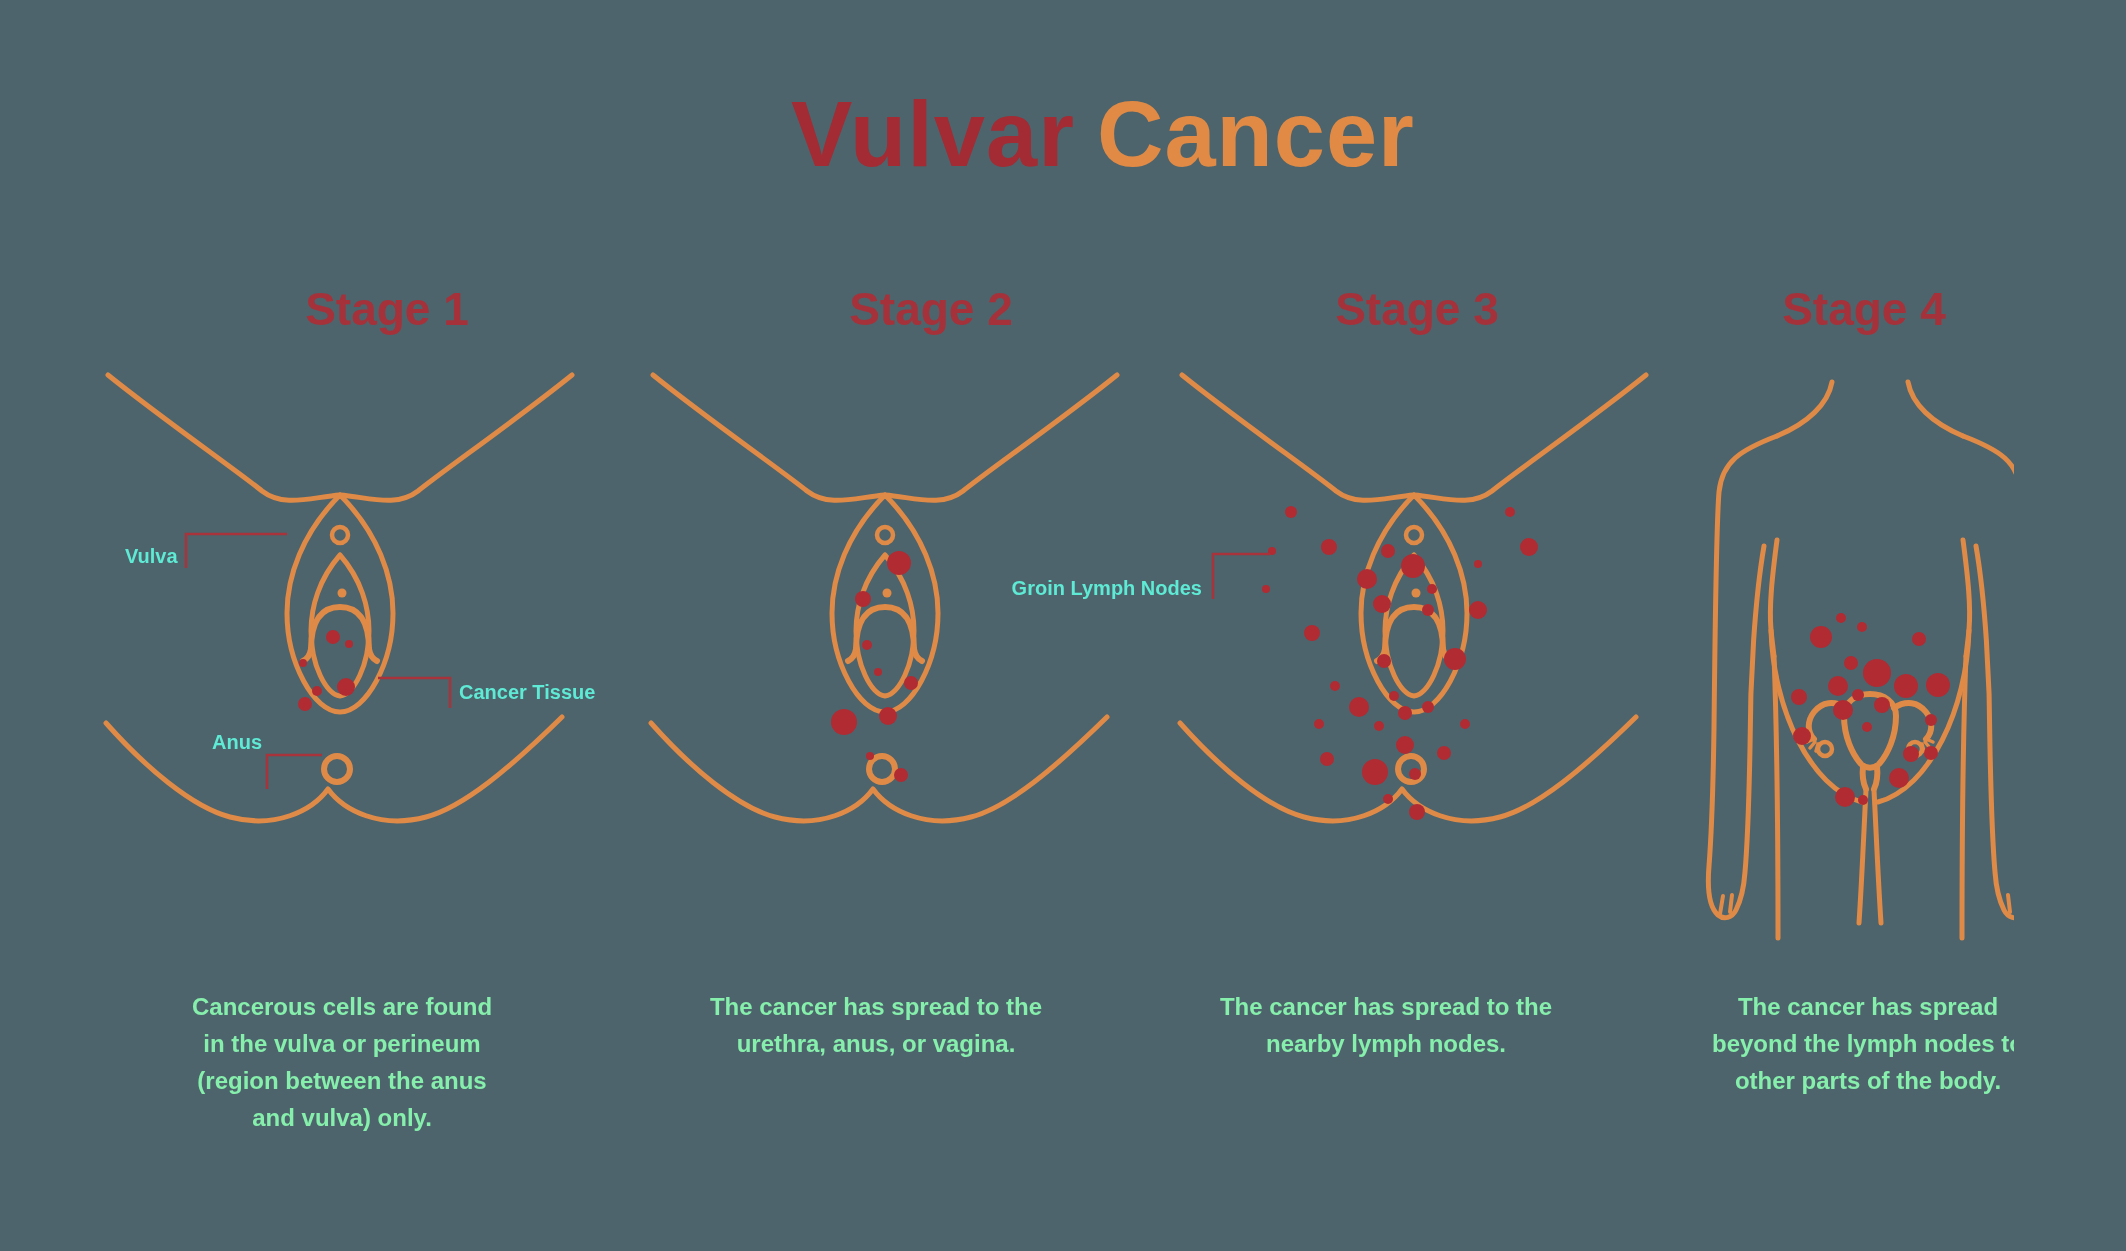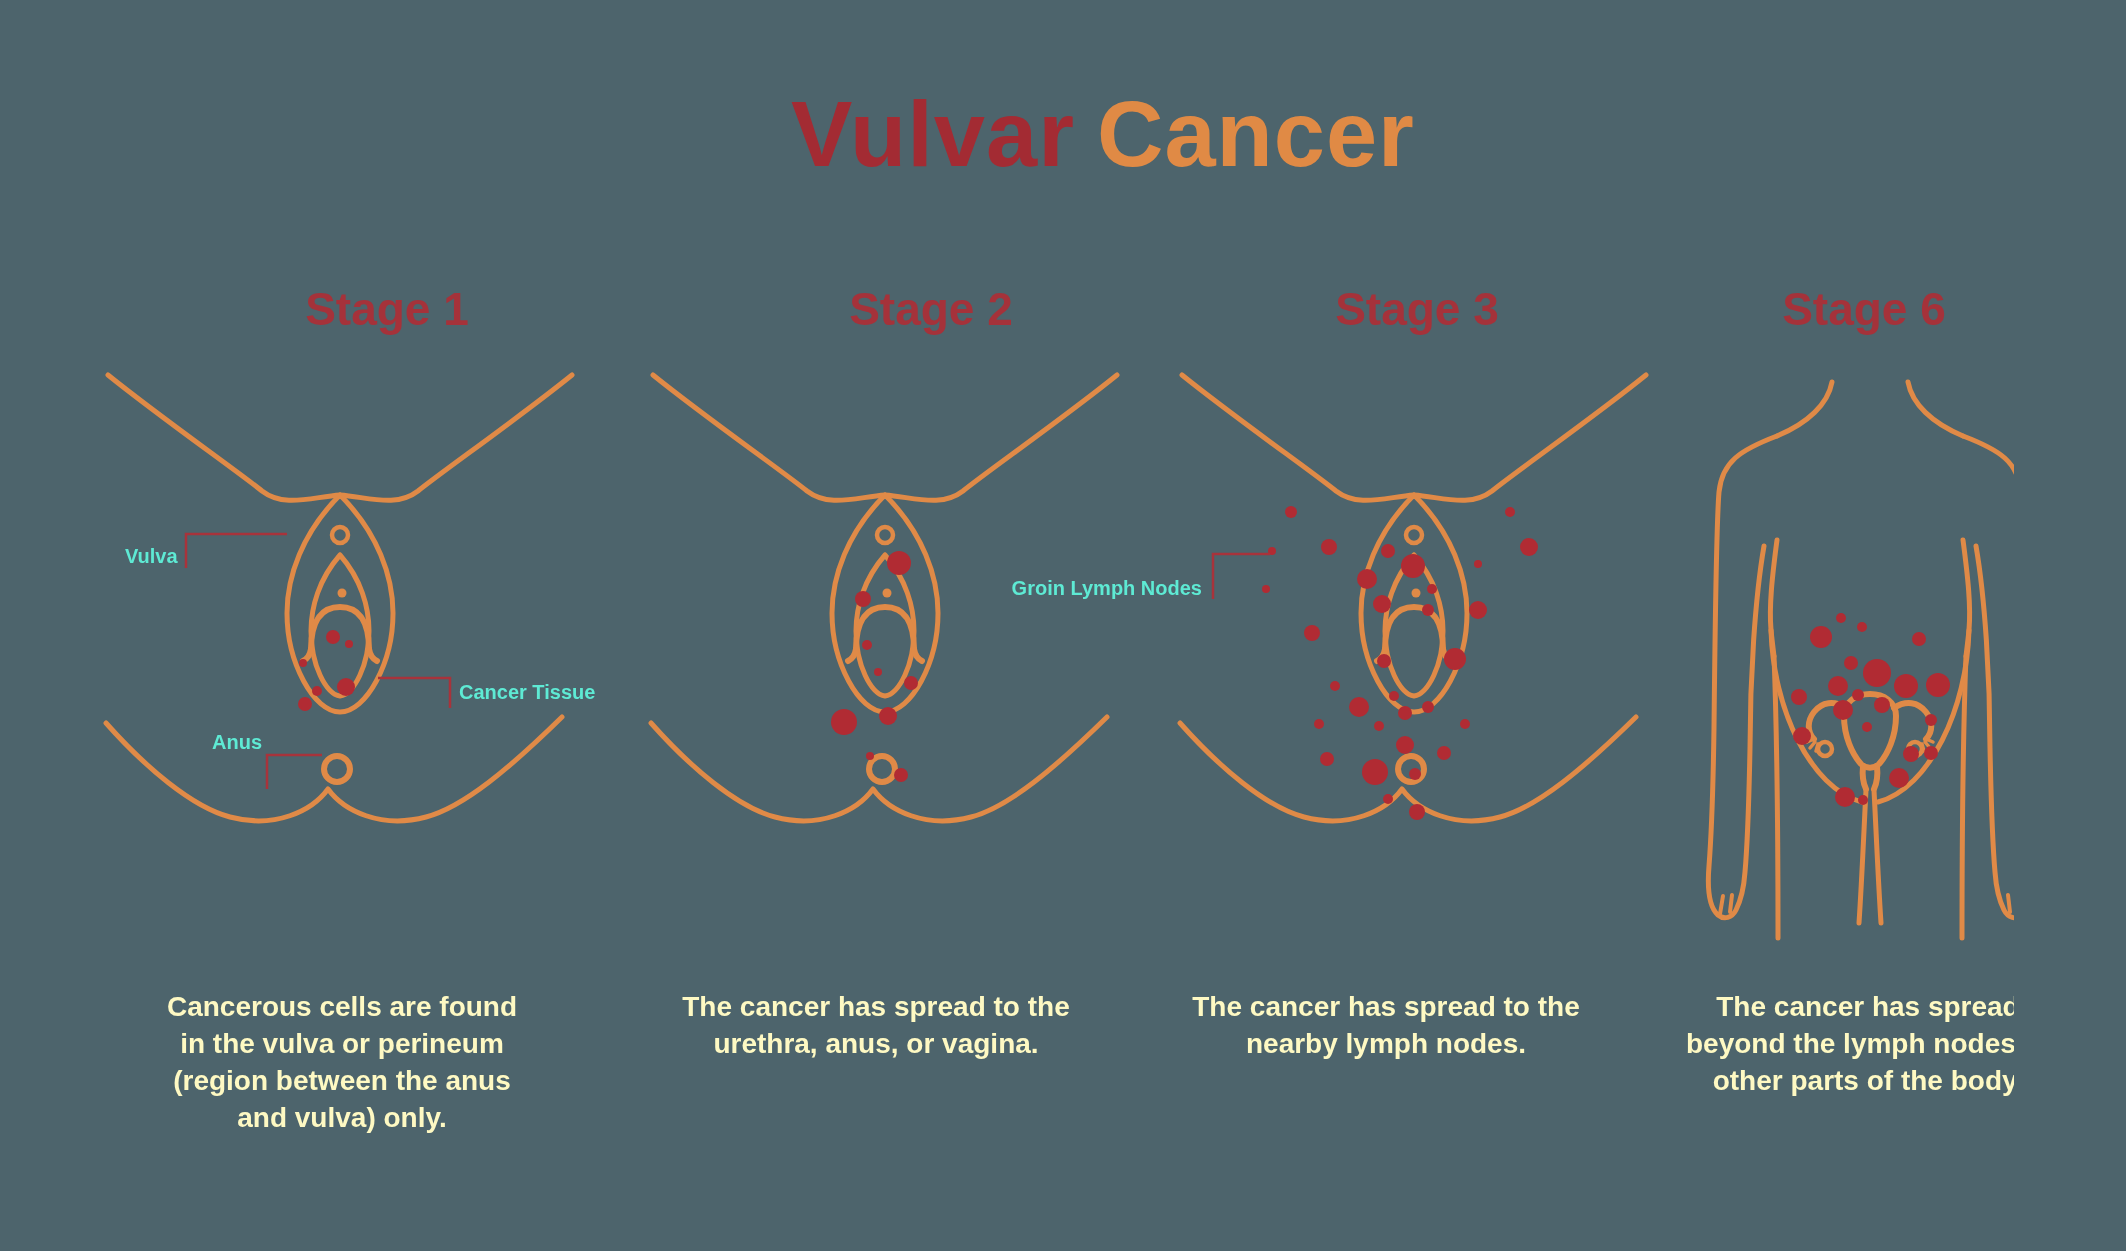--- a/index.html
+++ b/index.html
@@ -5,22 +5,22 @@
   html,body{margin:0;padding:0;background:#4D646C;}
   .canvas{position:relative;width:2014px;height:1251px;background:#4D646C;overflow:hidden;
           font-family:"Liberation Sans",sans-serif;font-weight:700;}
   .title{position:absolute;left:1103px;top:82px;transform:translateX(-50%);
          font-size:92px;letter-spacing:1px;white-space:nowrap;}
   .title .t1{color:#A32B33;}
   .title .t2{color:#E08A45;margin-left:22px;}
   .stage-heading{position:absolute;top:282px;transform:translateX(-50%);
                  font-size:46px;color:#A5323A;white-space:nowrap;}
   #heading-1{left:343px;margin-left:44px;} #heading-2{left:888px;margin-left:43px;} #heading-3{left:1417px;} #heading-4{left:1864px;}
-  .desc{position:absolute;top:988px;width:460px;font-size:28px;line-height:37px;
-        color:#fef9c3;text-align:center;white-space:pre-line;}
+  .desc{position:absolute;top:988px;width:460px;font-size:24px;line-height:37px;
+        color:#86efac;text-align:center;white-space:pre-line;}
   #desc-1{left:112px;} #desc-2{left:646px;} #desc-3{left:1156px;} #desc-4{left:1638px;}
   .anno{position:absolute;font-size:20px;color:#5eead4;white-space:nowrap;}
   #anno-vulva{left:125px;top:545px;}
   #anno-cancer-tissue{left:459px;top:681px;}
   #anno-anus{left:212px;top:731px;text-align:center;}
   #anno-groin{left:1202px;top:577px;transform:translateX(-100%);}
   svg.illu{position:absolute;overflow:visible;}
   #illu-1{left:90px;top:365px;}
   #illu-2{left:635px;top:365px;}
   #illu-3{left:1164px;top:365px;}
@@ -32,21 +32,21 @@
 
 <div class="canvas">
 
   <div class="title">
     <span class="t1">Vulvar</span><span class="t2">Cancer</span>
   </div>
 
   <div class="stage-heading" id="heading-1">Stage 1</div>
   <div class="stage-heading" id="heading-2">Stage 2</div>
   <div class="stage-heading" id="heading-3">Stage 3</div>
-  <div class="stage-heading" id="heading-4">Stage 6</div>
+  <div class="stage-heading" id="heading-4">Stage 4</div>
 
   <svg width="0" height="0" style="position:absolute">
     <defs>
       <g id="vulva-base" fill="none" stroke="#E08A47" stroke-width="5" stroke-linecap="round" stroke-linejoin="round">
         <path d="M 18 10 C 70 52 150 108 172 126 C 194 143 222 132 250 130 C 278 132 306 143 328 126 C 350 108 430 52 482 10"></path>
         <path d="M 250 130 C 212 168 197 212 197 248 C 197 298 224 347 250 347 C 276 347 303 298 303 248 C 303 212 288 168 250 130 Z"></path>
         <circle cx="250" cy="170" r="8" stroke-width="4.5"></circle>
         <path d="M 250 190 C 229 214 221 242 221 266 C 221 300 236 329 250 331 C 264 329 279 300 279 266 C 279 242 271 214 250 190"></path>
         <circle cx="252" cy="228" r="4.5" fill="#E08A47" stroke="none"></circle>
         <path stroke-width="6" d="M 221 284 C 221 254 233 242 250 242 C 267 242 279 254 279 284"></path>

